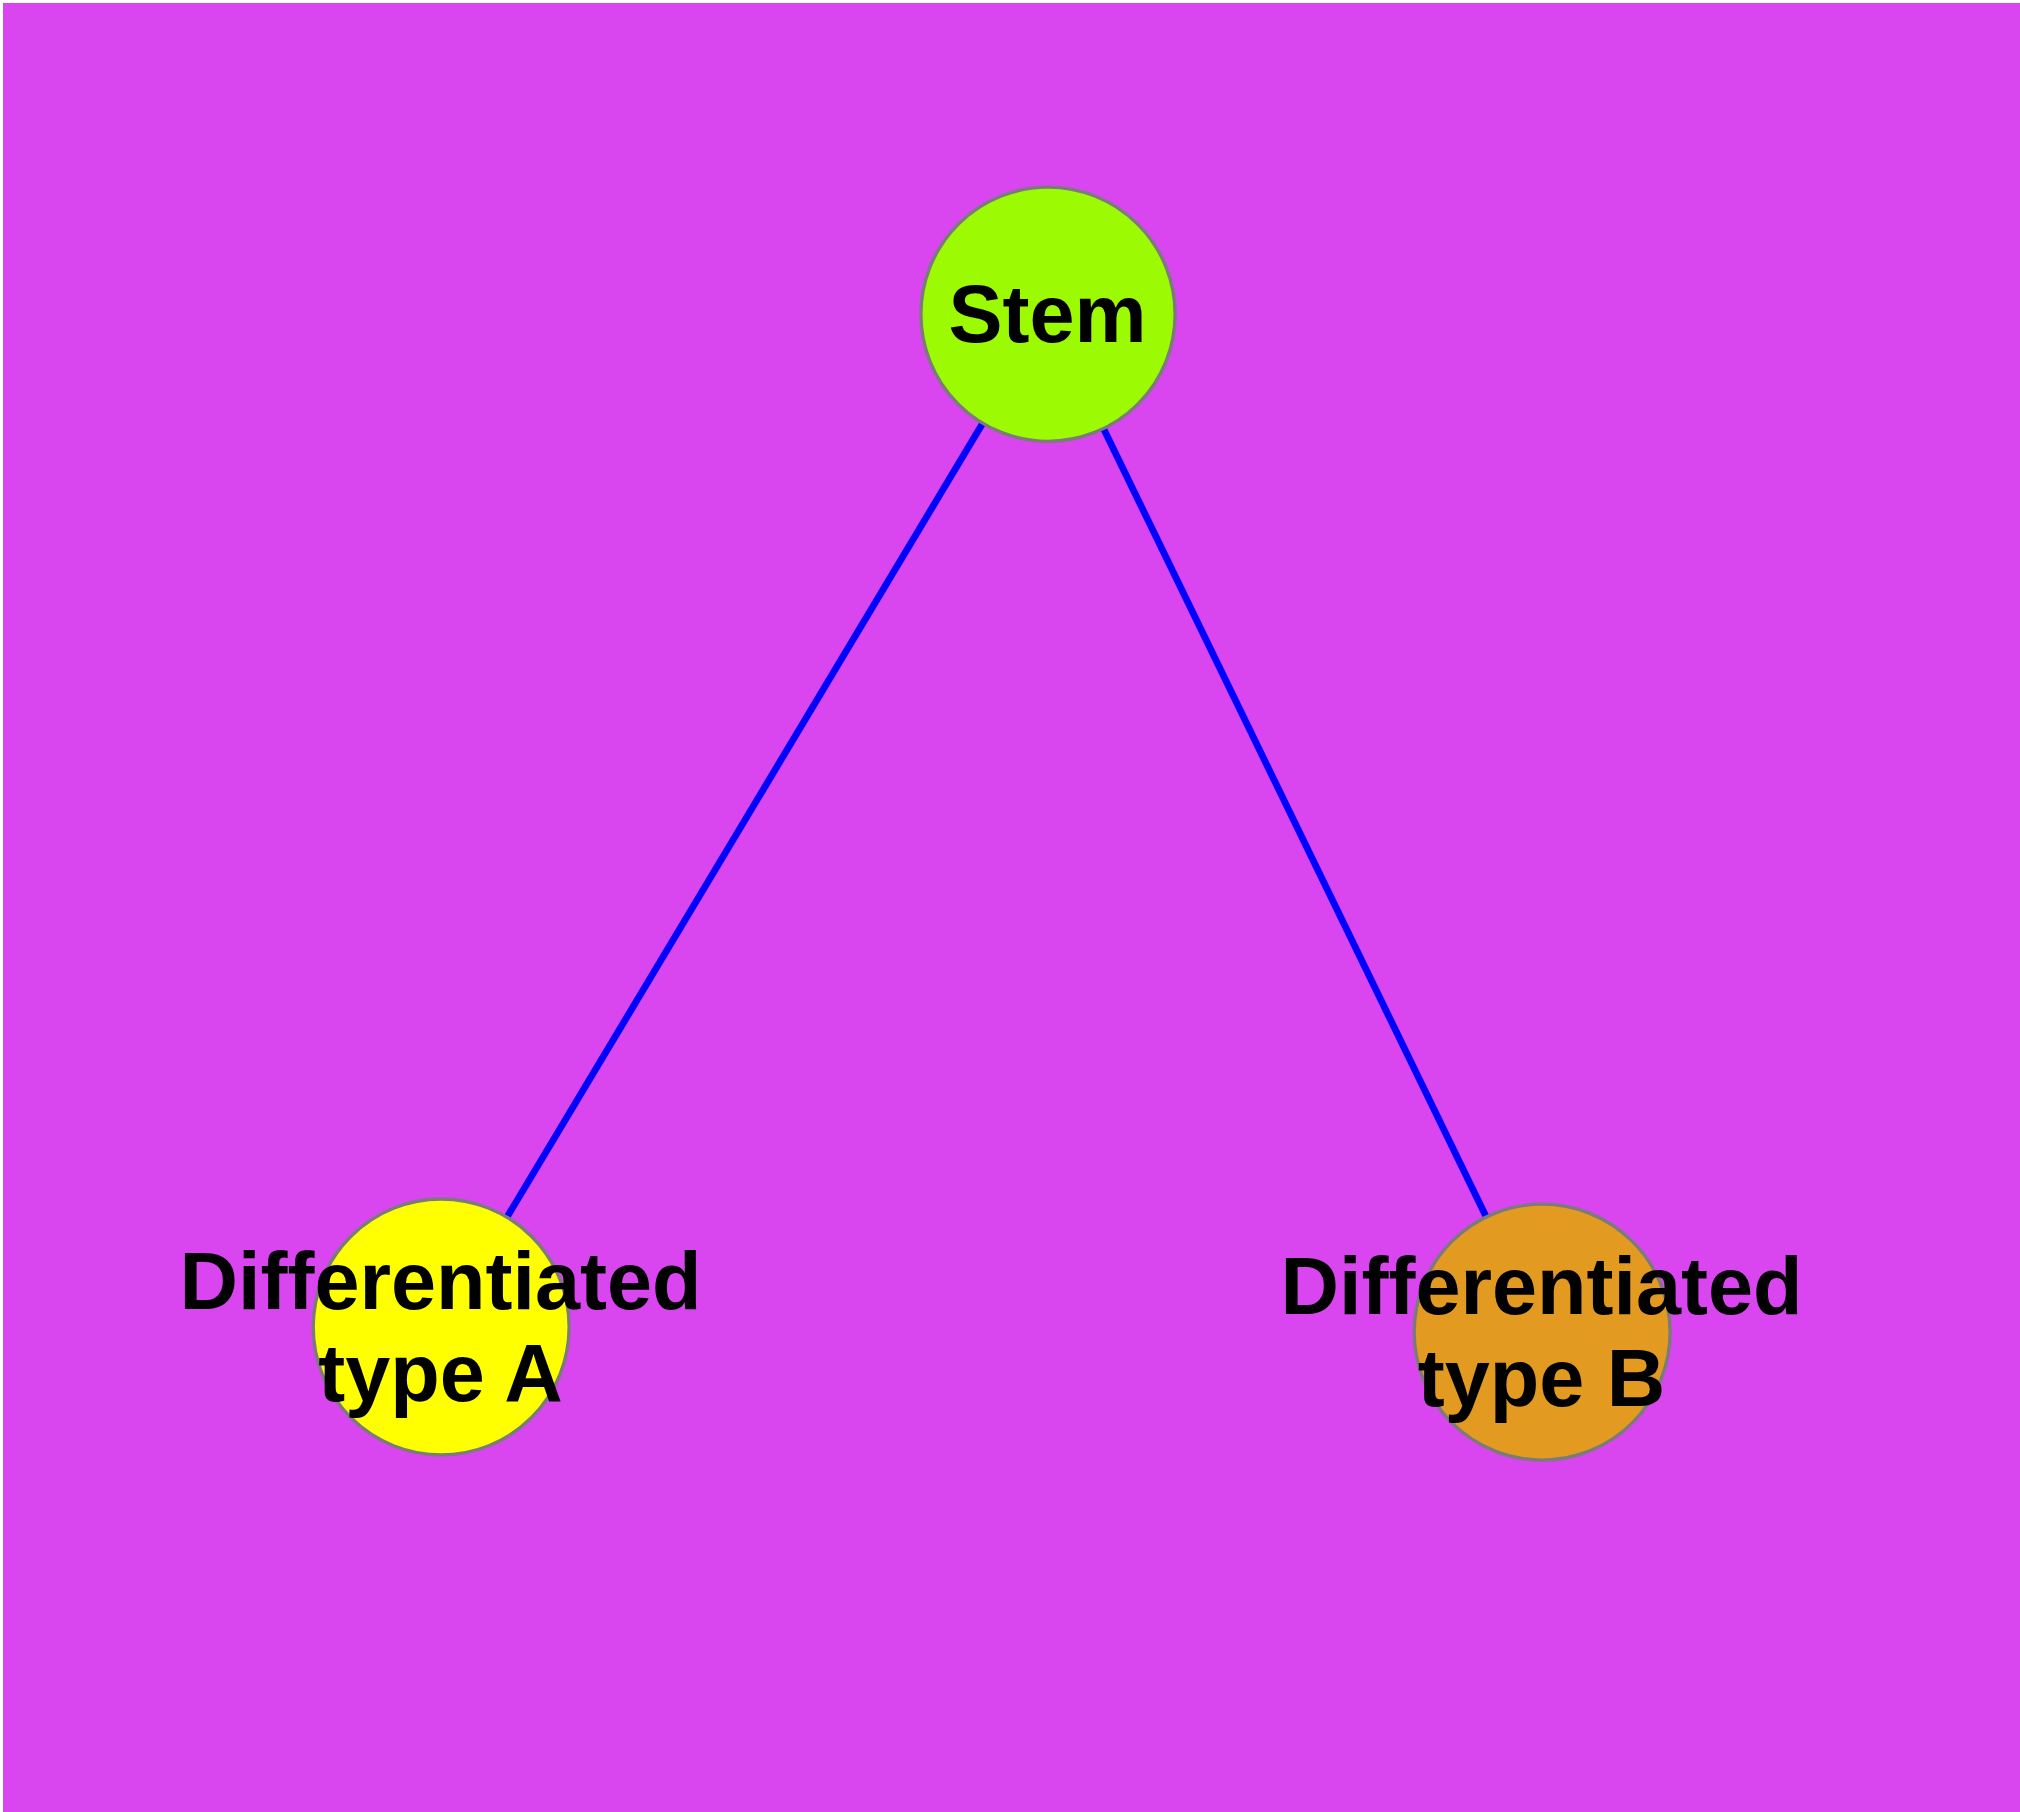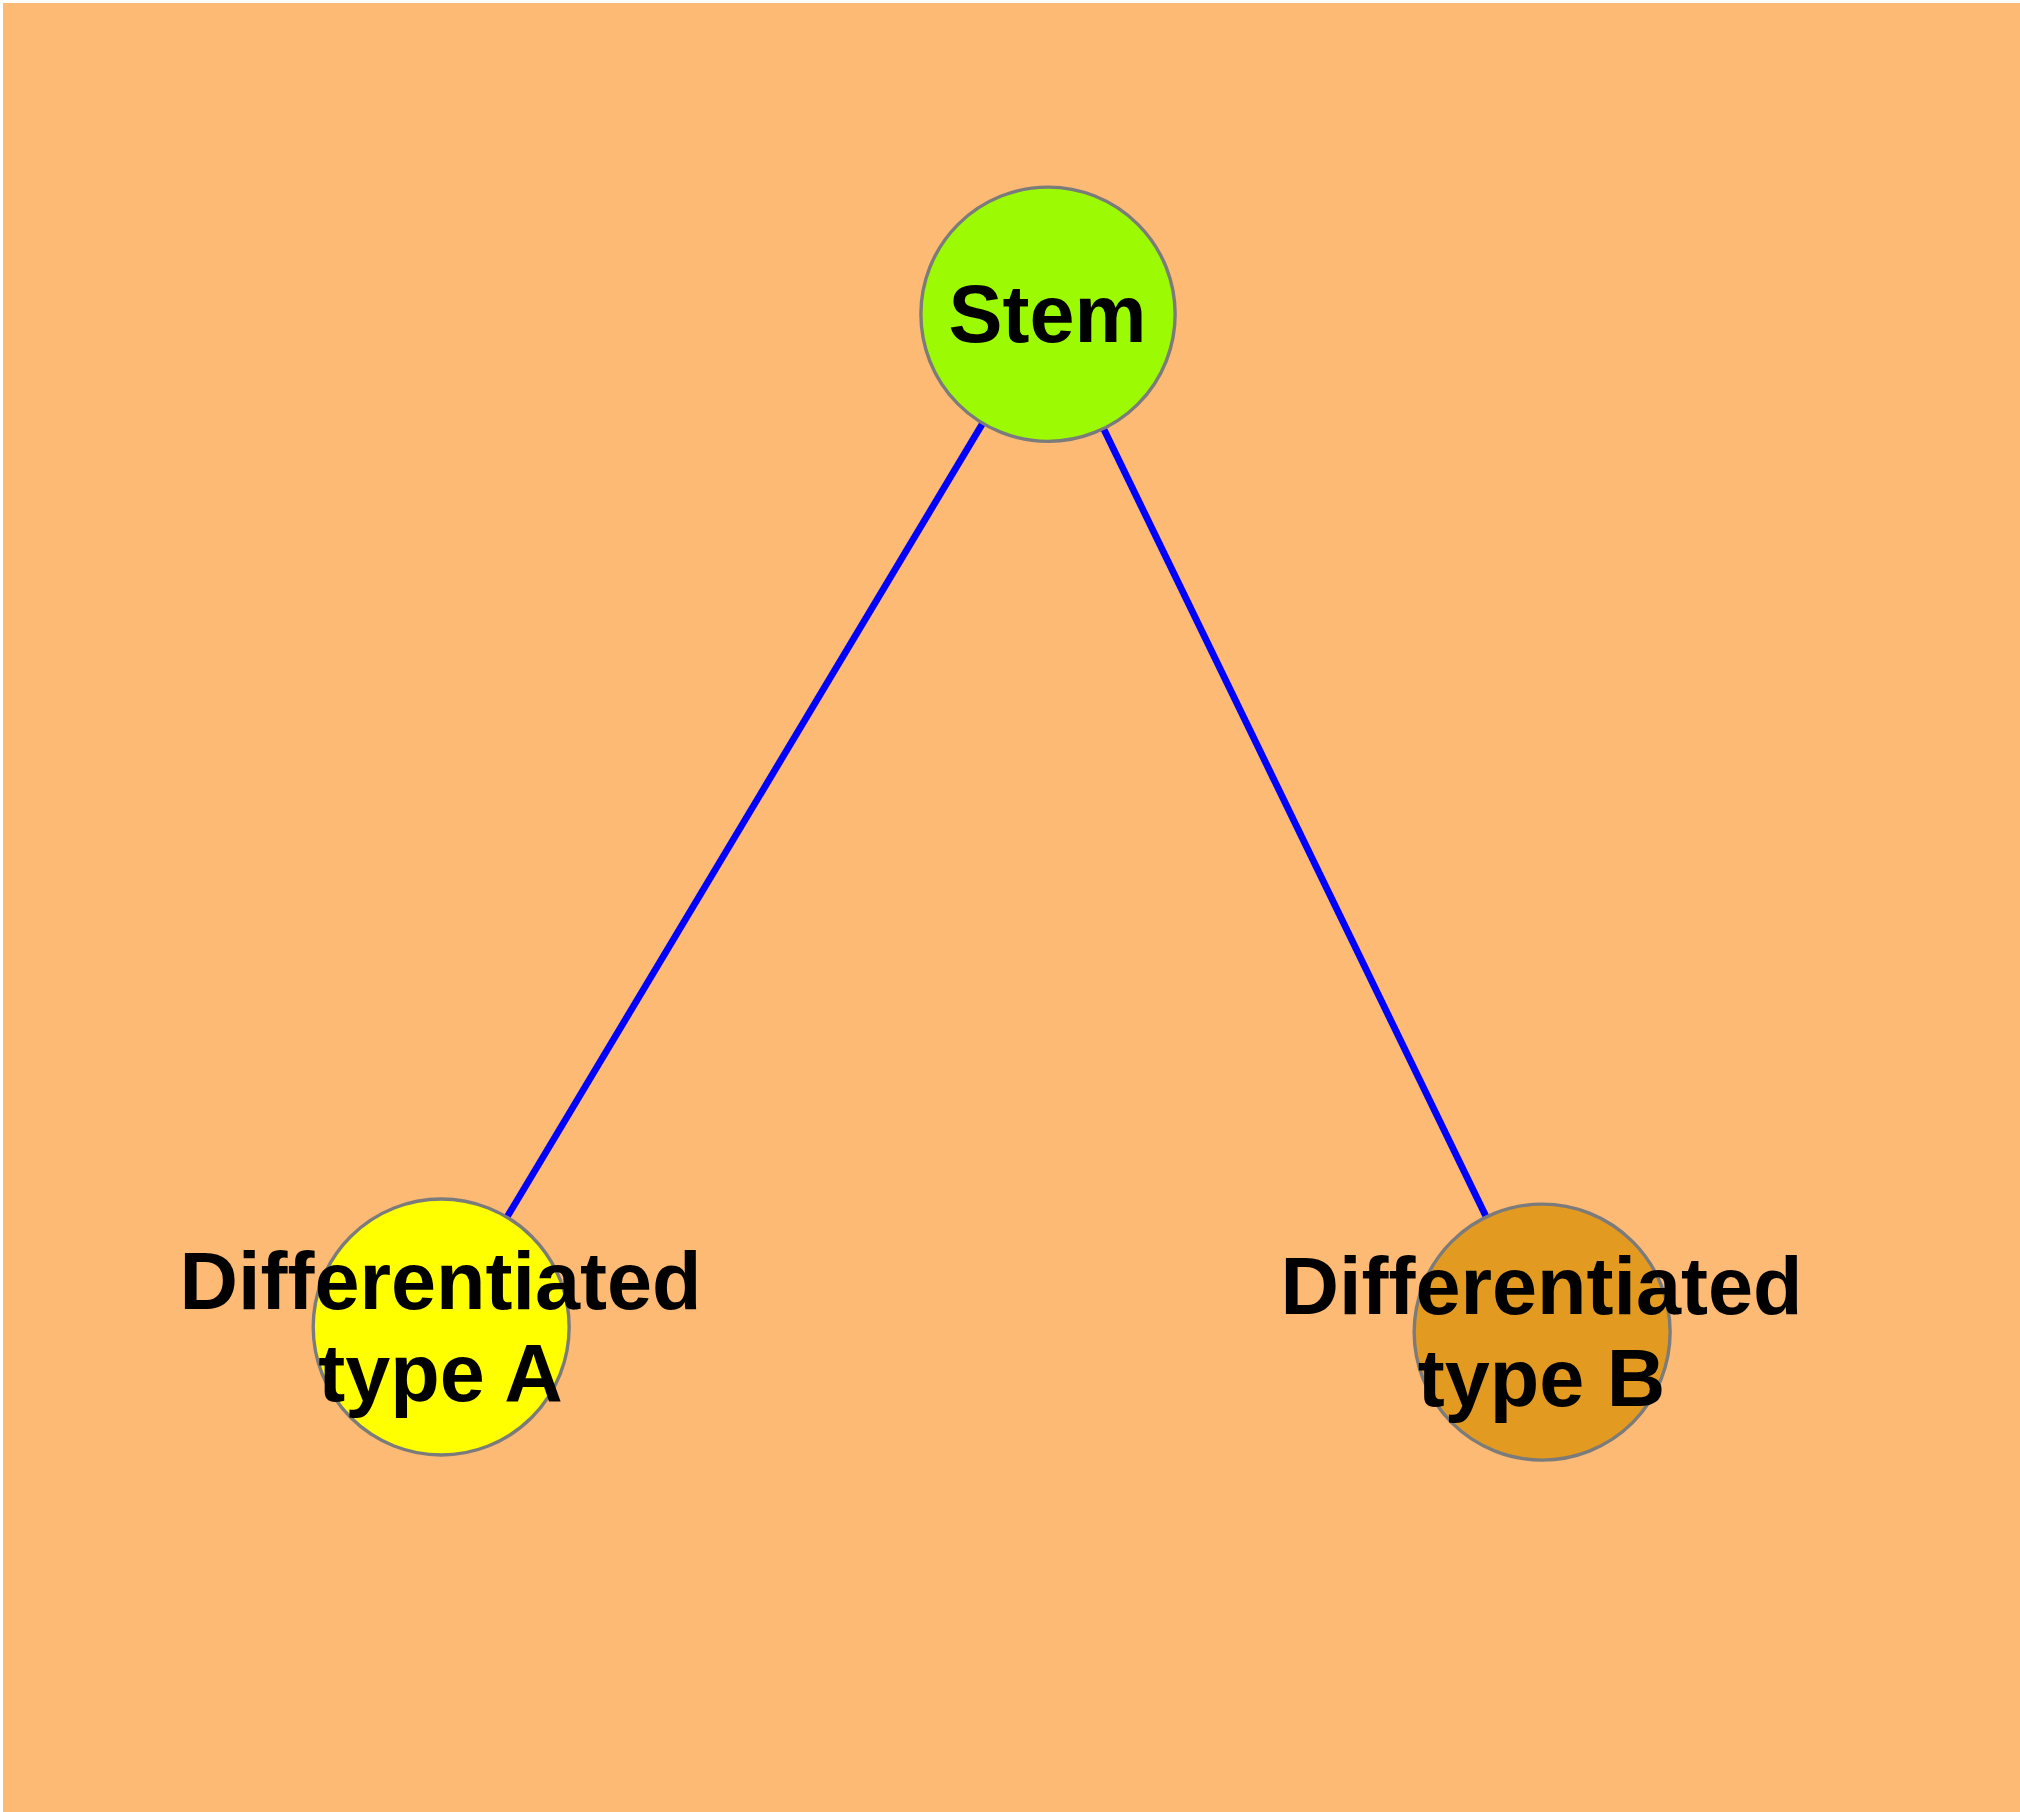--- a/index.html
+++ b/index.html
@@ -37,21 +37,21 @@
     font-size: 81px;
     line-height: 92px;
     white-space: pre-line;
     text-align: center;
     letter-spacing: 0px;
   }
 </style>
 </head>
 <body>
 
-<div id="stage" style="background-color: #fdba74;">
+<div id="stage" style="background-color: #d946ef;">
 
   <svg id="graph-svg" width="2018" height="1809" viewBox="0 0 2381 2134">
 
     <line class="edge" x1="1233" y1="367" x2="517" y2="1562" stroke="#0000FF"></line>
 
     <line class="edge" x1="1233" y1="367" x2="1816" y2="1568" stroke="#0000FF"></line>
 
     <circle class="node-circle" cx="1233" cy="367" r="150" fill="#9CFB02" stroke="#7B7B7B"></circle>
 
     <circle class="node-circle" cx="517" cy="1562" r="151" fill="#FFFF00" stroke="#7B7B7B"></circle>

